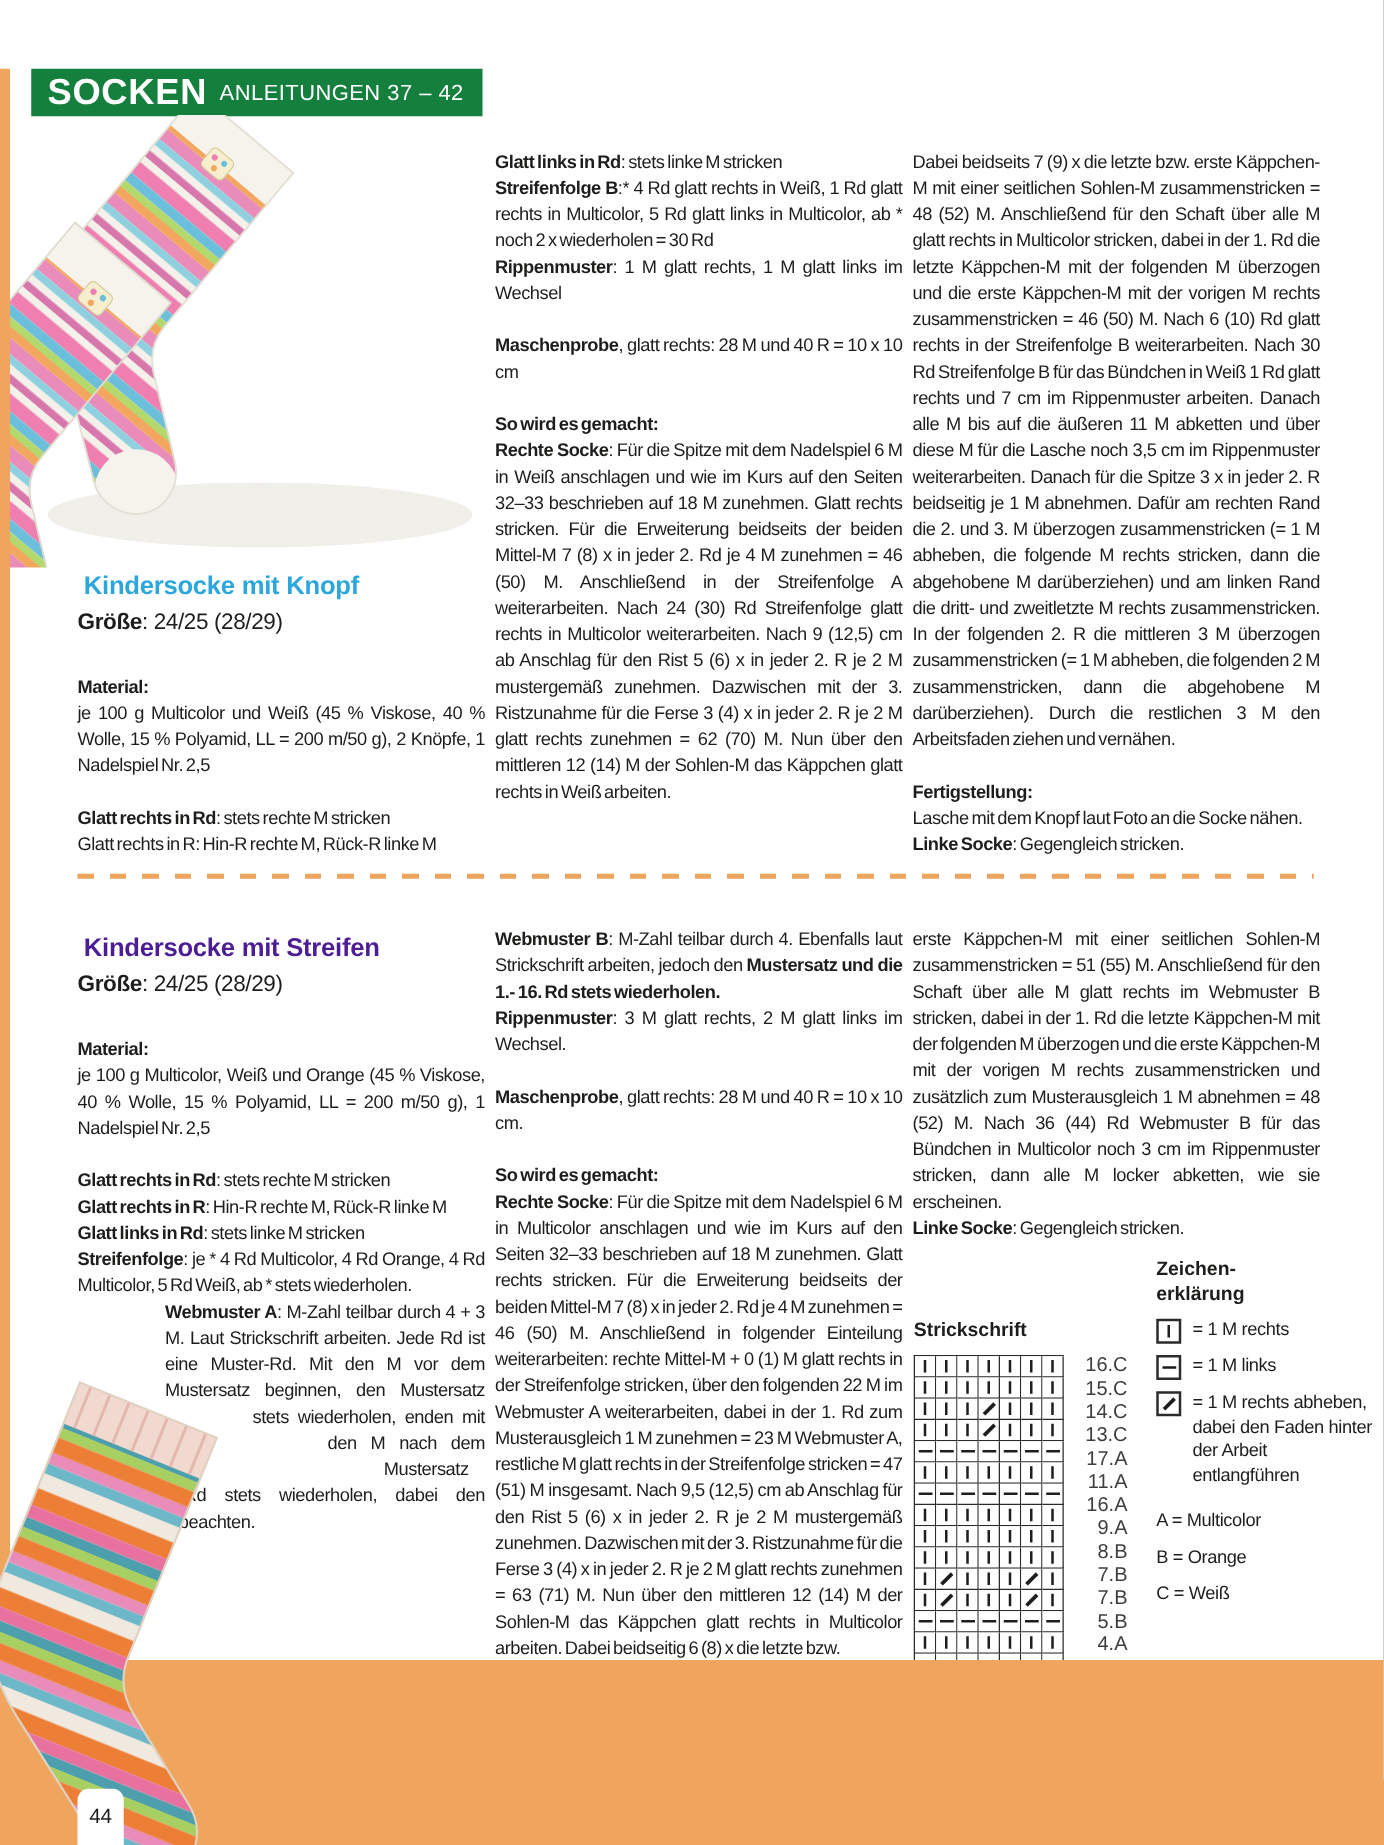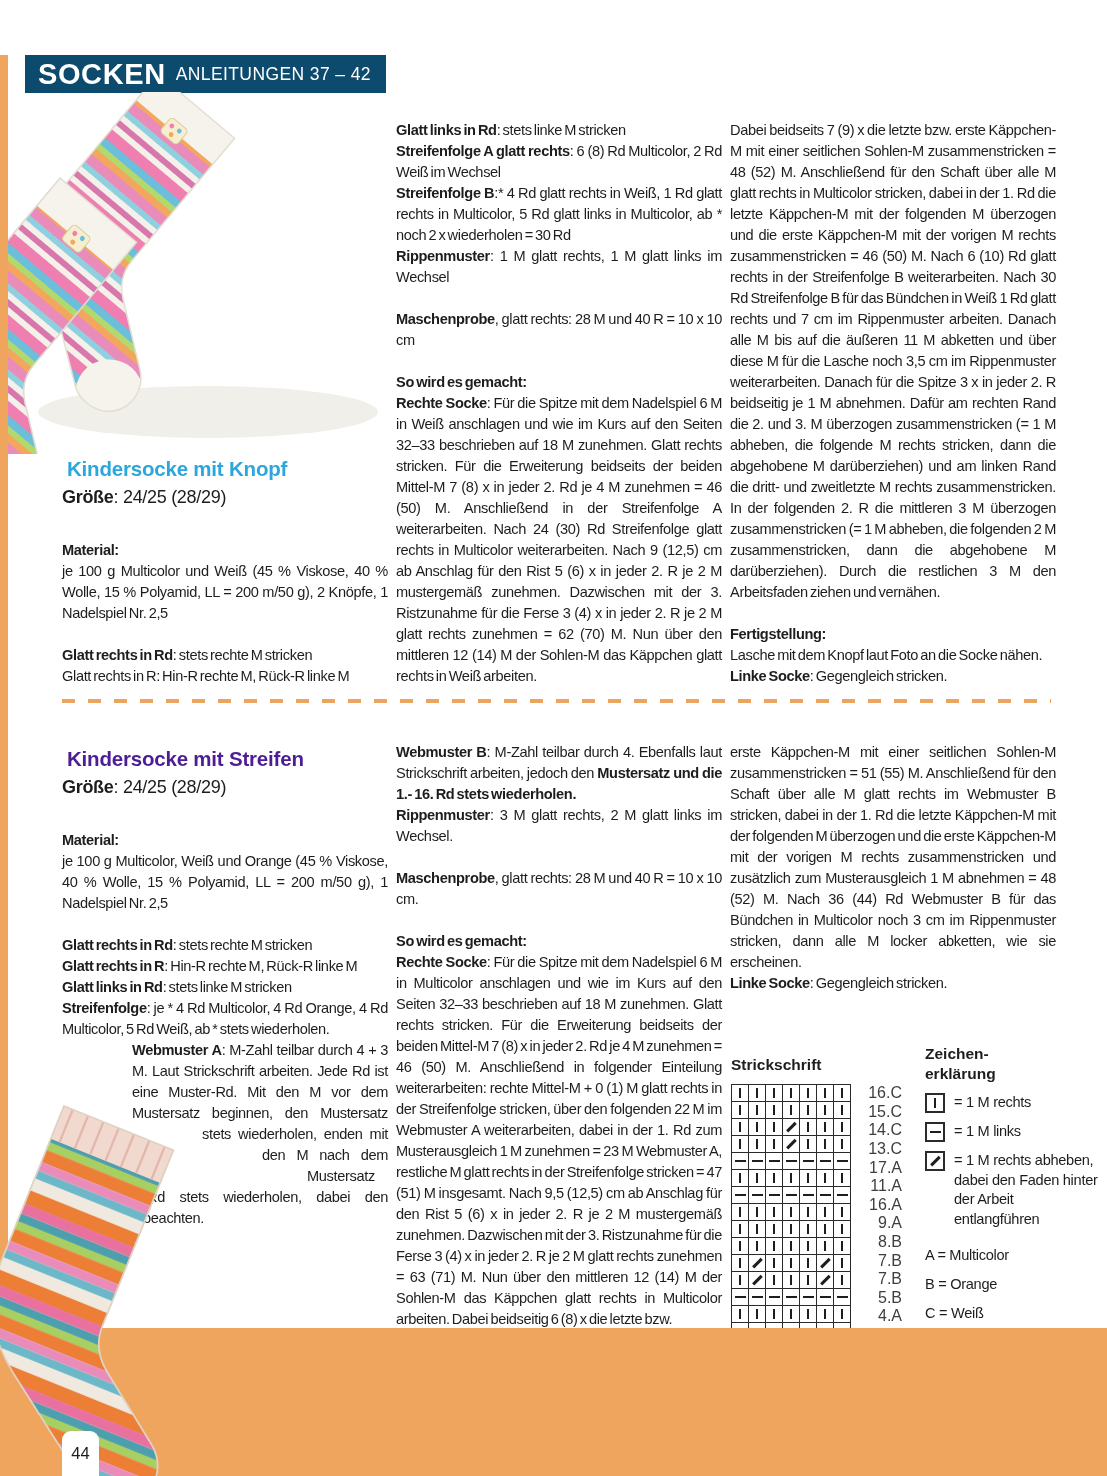--- a/index.html
+++ b/index.html
@@ -40,41 +40,41 @@
   .labels div{height:18.6px;display:flex;align-items:center;justify-content:flex-end;
               width:42px;font-size:16px;color:#3e3e3e;}
   .sym-k{width:2.6px;height:10px;background:#1e1e1e;display:block;}
   .sym-p{width:11px;height:2.6px;background:#1e1e1e;display:block;}
   .sym-s{width:2.6px;height:12px;background:#1e1e1e;display:block;transform:rotate(45deg);}
   .ms{position:relative;margin-left:39px;width:74px;height:13px;
       border-left:4px solid #fca5a5;border-right:2px solid #2b2b2b;border-bottom:2px solid #2b2b2b;}
   .ms span{position:absolute;left:50%;bottom:-10px;transform:translateX(-50%);
            background:#fff;padding:0 5px;font-size:17px;color:#2b2b2b;}
   
-  .legend{position:absolute;left:925px;top:1044px;width:176px;}
+  .legend{position:absolute;left:925px;top:1006px;width:176px;}
   .leg-title{font-size:15.5px;font-weight:bold;line-height:20px;}
   .leg-item{display:flex;margin-top:9px;}
   .sym-box{flex:0 0 auto;width:16px;height:16px;border:2px solid #2b2b2b;display:flex;
            align-items:center;justify-content:center;margin-right:9px;background:#fff;}
   .leg-text{font-size:14.6px;line-height:19.5px;letter-spacing:-.3px;}
   .leg-colors{margin-top:18px;}
   .leg-colors p{margin:0 0 13px;font-size:14.6px;letter-spacing:-.3px;}
   
   .photo{position:absolute;}
   .photo1{left:8px;top:92px;width:382px;height:362px;}
   .photo2{left:0;top:1088px;width:400px;height:388px;}
 </style>
 </head>
 <body>
 
 <div class="page">
 
   <div class="left-strip" style="background:#F0A55F;"></div>
 
-  <div class="hdr" style="background:#0c4a6e;text-align:center;">
+  <div class="hdr" style="background:#15803d;text-align:center;">
     <span class="t">SOCKEN</span>
     <span class="s">ANLEITUNGEN 37 – 42</span>
   </div>
 
   <div class="photo photo1">
     <svg width="382" height="362" viewBox="0 0 382 362">
       <defs>
         <pattern id="stripes1" width="300" height="66" patternUnits="userSpaceOnUse">
           <rect width="300" height="66" fill="#f4f1ea"></rect>
           <rect y="6" width="300" height="11" fill="#ee7fb0"></rect>
@@ -130,21 +130,20 @@
       <div class="halfgap"></div>
     <p class="body"><b>Material:</b></p>
     <p class="body">je 100 g Multicolor und Weiß (45 % Viskose, 40 % Wolle, 15 % Polyamid, LL = 200 m/50 g), 2 Knöpfe, 1 Nadelspiel Nr. 2,5</p>
     <div class="gap"></div>
     <p class="body"><b>Glatt rechts in Rd</b><span>: stets rechte M stricken</span></p>
     <p class="body">Glatt rechts in R: Hin-R rechte M, Rück-R linke M</p>
   </div>
 
   <div class="col" style="left:396px;top:120px;">
     <p class="body"><b>Glatt links in Rd</b><span>: stets linke M stricken</span></p>
-    <p class="body"><b>Streifenfolge A glatt rechts</b><span>: 6 (8) Rd Multicolor, 2 Rd Weiß im Wechsel</span></p>
     <p class="body"><b>Streifenfolge B</b><span>:* 4 Rd glatt rechts in Weiß, 1 Rd glatt rechts in Multicolor, 5 Rd glatt links in Multicolor, ab * noch 2 x wiederholen = 30 Rd</span></p>
     <p class="body"><b>Rippenmuster</b><span>: 1 M glatt rechts, 1 M glatt links im Wechsel</span></p>
     <div class="gap"></div>
     <p class="body"><b>Maschenprobe</b><span>, glatt rechts: 28 M und 40 R = 10 x 10 cm</span></p>
     <div class="gap"></div>
     <p class="body"><b>So wird es gemacht:</b></p>
     <p class="body"><b>Rechte Socke</b><span>: Für die Spitze mit dem Nadelspiel 6 M in Weiß anschlagen und wie im Kurs auf den Seiten 32–33 beschrieben auf 18 M zunehmen. Glatt rechts stricken. Für die Erweiterung beidseits der beiden Mittel-M 7 (8) x in jeder 2. Rd je 4 M zunehmen = 46 (50) M. Anschließend in der Streifenfolge A weiterarbeiten. Nach 24 (30) Rd Streifenfolge glatt rechts in Multicolor weiterarbeiten. Nach 9 (12,5) cm ab Anschlag für den Rist 5 (6) x in jeder 2. R je 2 M mustergemäß zunehmen. Dazwischen mit der 3. Ristzunahme für die Ferse 3 (4) x in jeder 2. R je 2 M glatt rechts zunehmen = 62 (70) M. Nun über den mittleren 12 (14) M der Sohlen-M das Käppchen glatt rechts in Weiß arbeiten.</span></p>
   </div>
 
   <div class="col" style="left:730px;top:120px;">

